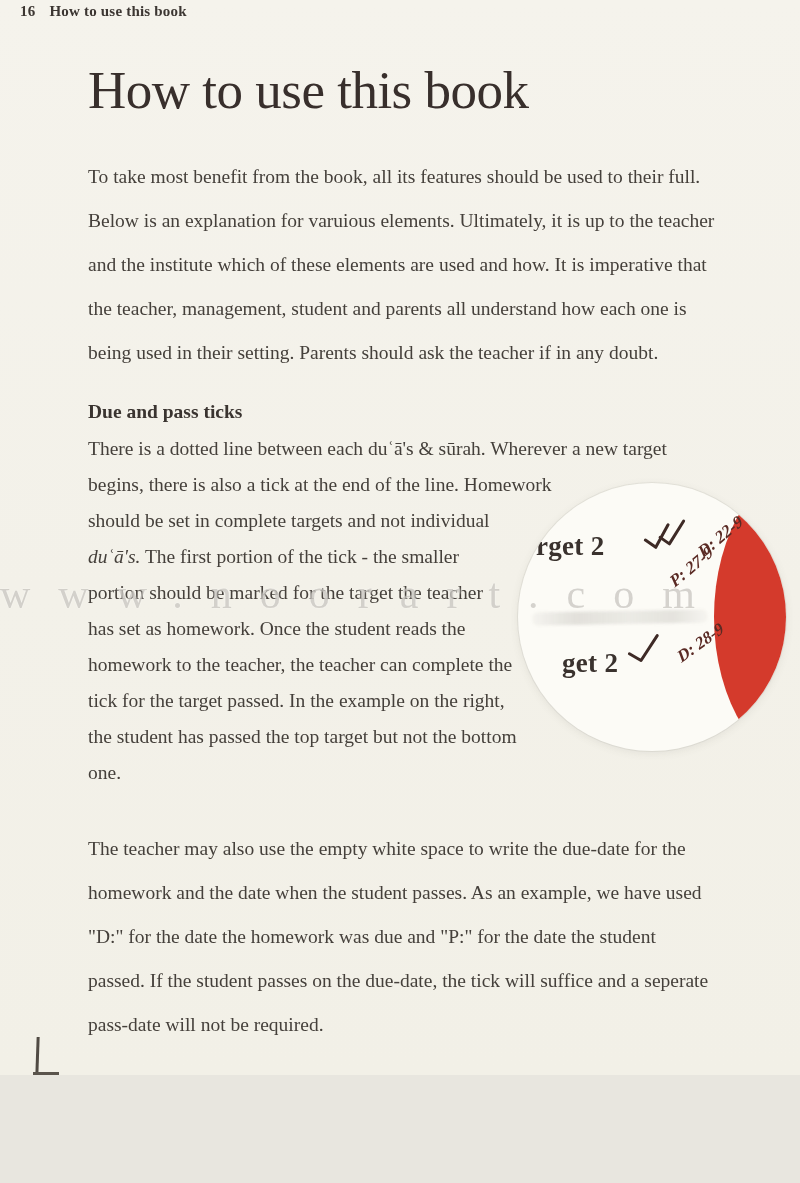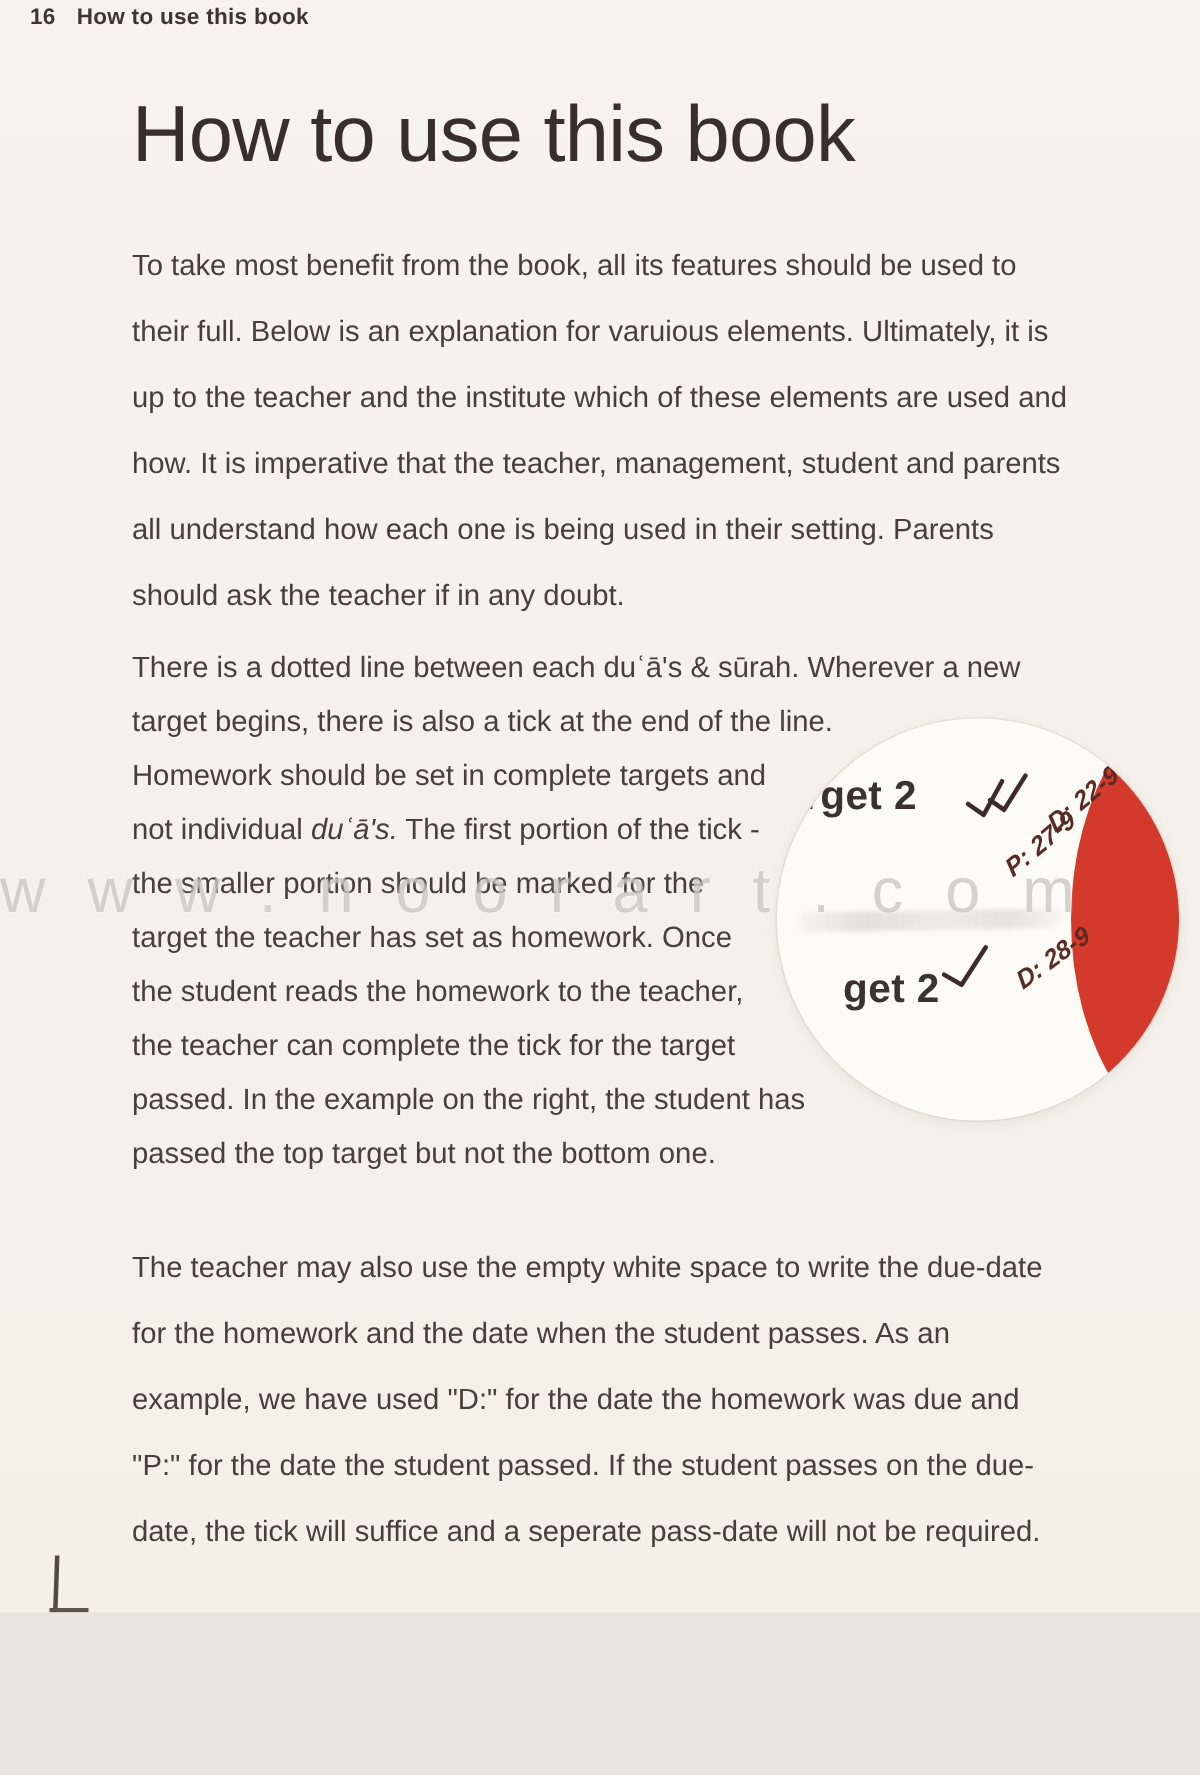--- a/index.html
+++ b/index.html
@@ -3,21 +3,21 @@
 <meta charset="utf-8">
 <style>
   * { margin: 0; padding: 0; box-sizing: border-box; }
   html, body { background: #e8e6df; }
   .page {
     position: relative;
     width: 800px;
     height: 1075px;
     margin: 0 auto;
     background: linear-gradient(180deg, #f5f3ec 0%, #f3f1e9 55%, #f2f0e7 100%);
-    font-family: Liberation Sans, sans-serif;
+    font-family: Liberation Serif, serif;
     color: #453e3a;
     overflow: hidden;
   }
   .running-header {
     position: absolute;
     top: 3px;
     left: 20px;
     font-size: 15px;
     font-weight: bold;
     color: #3c3632;
@@ -89,21 +89,21 @@
     border-top-left-radius: 70% 52%;
     border-bottom-left-radius: 70% 52%;
   }
   .printed-label {
     position: absolute;
     font-size: 27px;
     font-weight: bold;
     color: #3a322e;
     letter-spacing: 0.3px;
   }
-  .label-t2 { left: 18px; top: 33px; }
+  .label-t2 { left: 18px; top: 45px; }
   .label-t3 { left: 44px; top: 162px; }
   .tick {
     position: absolute;
   }
   .tick-t2 { left: 124px; top: 38px; transform: rotate(-10deg); }
   .tick-t3 { left: 108px; top: 152px; transform: rotate(-12deg); }
   .hand {
     position: absolute;
     font-size: 17px;
     font-weight: 600;
@@ -173,20 +173,21 @@
   <div class="running-header">
     <span class="pgnum">16</span><span>How to use this book</span>
   </div>
 
   <div class="content">
 
     <h1 class="page-title">How to use this book</h1>
 
     <p class="body-par intro">To take most benefit from the book, all its features should be used to their full. Below is an explanation for varuious elements. Ultimately, it is up to the teacher and the institute which of these elements are used and how. It is imperative that the teacher, management, student and parents all understand how each one is being used in their setting. Parents should ask the teacher if in any doubt.</p>
 
+    <h2 class="section-heading">Due and pass ticks</h2>
 
     <div class="wrap-para">
       <div class="circle-spacer"></div>
 
       <span>There is a dotted line between each duʿā's &amp; sūrah. Wherever a new target begins, there is also a tick at the end of the line. Homework should be set in complete targets and not individual </span><em>duʿā's.</em><span> The first portion of the tick - the smaller portion should be marked for the target the teacher has set as homework. Once the student reads the homework to the teacher, the teacher can complete the tick for the target passed. In the example on the right, the student has passed the top target but not the bottom one.</span>
 
       <div class="example-circle">
         <div class="red-crescent"></div>
 
         <span class="printed-label label-t2">rget 2</span>

